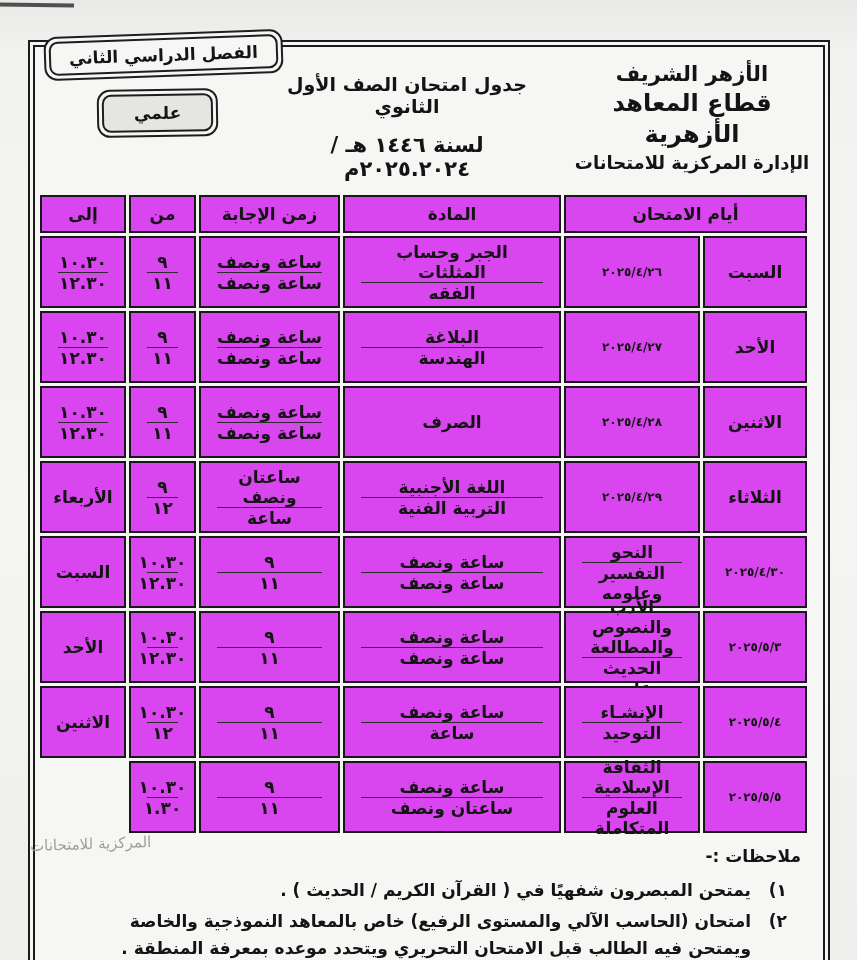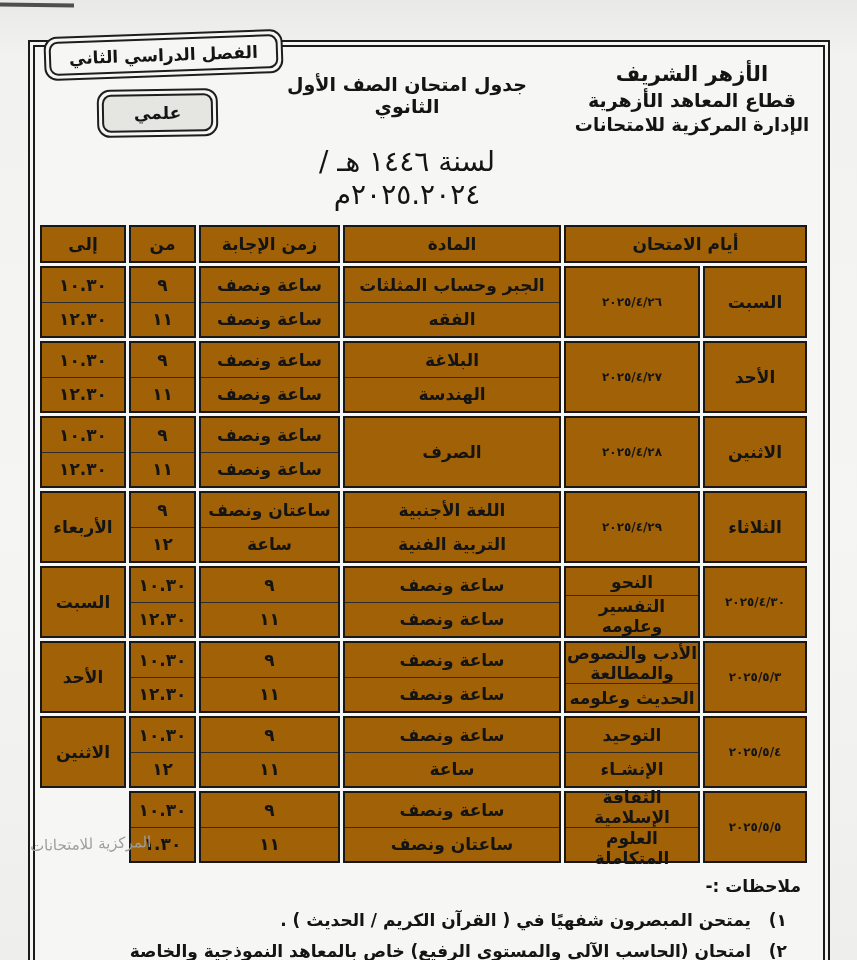--- a/index.html
+++ b/index.html
@@ -10,47 +10,47 @@
   }
   .scan-artifact{position:absolute;left:0;top:3px;width:74px;height:4px;background:#343434;transform:rotate(.6deg);opacity:.85;}
   .sheet{
     position:absolute;left:28px;top:40px;width:802px;height:950px;
     box-sizing:border-box;border:7px double #1b1b1b;background:#f6f6f4;
   }
   
   .sheet-header{display:flex;direction:rtl;padding:10px 12px 0 12px;}
   .org-block{width:238px;text-align:center;font-weight:700;line-height:1.3;padding-top:4px;letter-spacing:-.5px;margin-left:28px;}
   .org-l1{font-size:21px;}
-  .org-l2{font-size:19px;}
+  .org-l2{font-size:24px;}
   .org-l3{font-size:18px;}
   .title-block{flex:1;text-align:center;padding-top:16px;}
   .title-main{font-size:19px;font-weight:700;}
-  .title-year{font-size:28px;font-weight:400;margin-top:28px;}
+  .title-year{font-size:21px;font-weight:700;margin-top:16px;}
   .badges{width:222px;display:flex;flex-direction:column;align-items:center;gap:12px;margin-top:-24px;}
   .badge{background:#f6f6f4;border:2px solid #1e1e1e;border-radius:13px;padding:3px;}
   .badge-inner{border:2px solid #1e1e1e;border-radius:9px;padding:5px 18px;font-weight:700;font-size:17px;text-align:center;white-space:nowrap;}
   .badge.semester{transform:rotate(-2deg);margin-left:10px;}
   .badge.track{transform:rotate(-1deg);}
   .badge.track .badge-inner{background:#e5e5e2;padding:7px 30px;}
   
   .table-grid{
     direction:rtl;display:grid;
     grid-template-columns:104px 136px 218px 141px 67px 86px;
     gap:3px;margin:14px 16px 0 0;
   }
   .cell{
-    box-sizing:border-box;background:#a16207;border:2px solid #181818;
+    box-sizing:border-box;background:#d946ef;border:2px solid #181818;
     display:flex;align-items:center;justify-content:center;
     font-weight:700;font-size:17px;text-align:center;
   }
   .hcell{height:38px;font-size:17px;}
   .hcell.days{grid-column:span 2;}
   .gcell{height:72px;}
   .gcell.date{font-size:12px;}
-  .split{flex-direction:column;align-items:stretch;padding:0;}
+  .split{flex-direction:column;align-items:stretch;padding:16px;}
   .split .sub{flex:1;display:flex;align-items:center;justify-content:center;}
   .split .sub + .sub{border-top:1.5px solid #2c2c2c;}
   
   .notes{direction:rtl;margin:13px 22px 0 18px;font-weight:700;font-size:17px;}
   .notes-heading{margin-bottom:11px;font-size:17px;}
   .note{display:flex;margin:0 14px 5px 0;line-height:1.55;}
   .note-num{width:36px;flex:none;}
   .note-text{flex:1;padding-left:26px;}
   .watermark{
     position:absolute;left:30px;top:835px;font-size:15px;color:#9f9f9c;
@@ -196,22 +196,22 @@
       <div class="sub">١١</div>
     </div>
     <div class="cell gcell split">
       <div class="sub">١٠.٣٠</div>
       <div class="sub">١٢.٣٠</div>
     </div>
 
     <div class="cell gcell day">الأحد</div>
     <div class="cell gcell date">٢٠٢٥/٥/٤</div>
     <div class="cell gcell split">
+      <div class="sub">الإنشـاء</div>
       <div class="sub">التوحيد</div>
-      <div class="sub">الإنشـاء</div>
     </div>
     <div class="cell gcell split">
       <div class="sub">ساعة ونصف</div>
       <div class="sub">ساعة</div>
     </div>
     <div class="cell gcell split">
       <div class="sub">٩</div>
       <div class="sub">١١</div>
     </div>
     <div class="cell gcell split">

